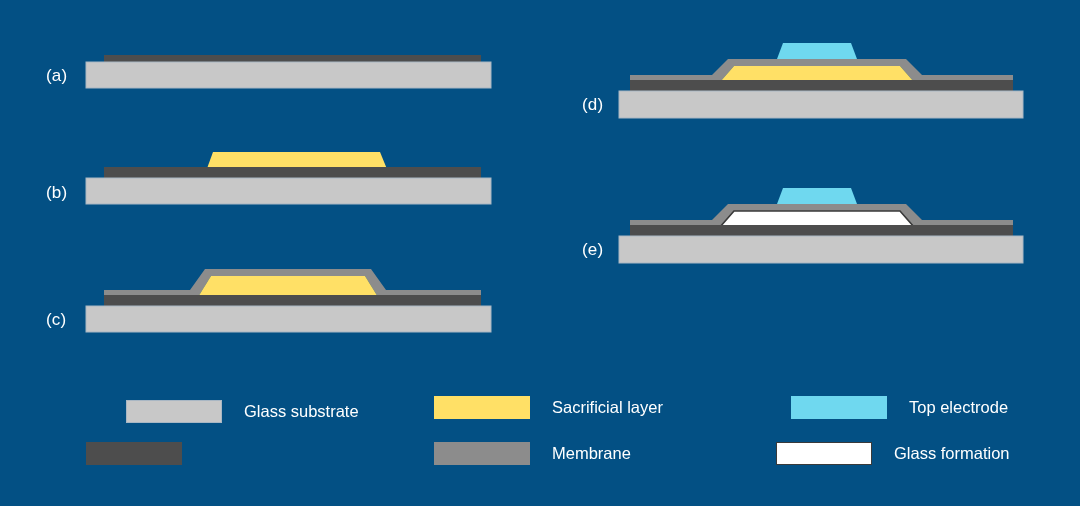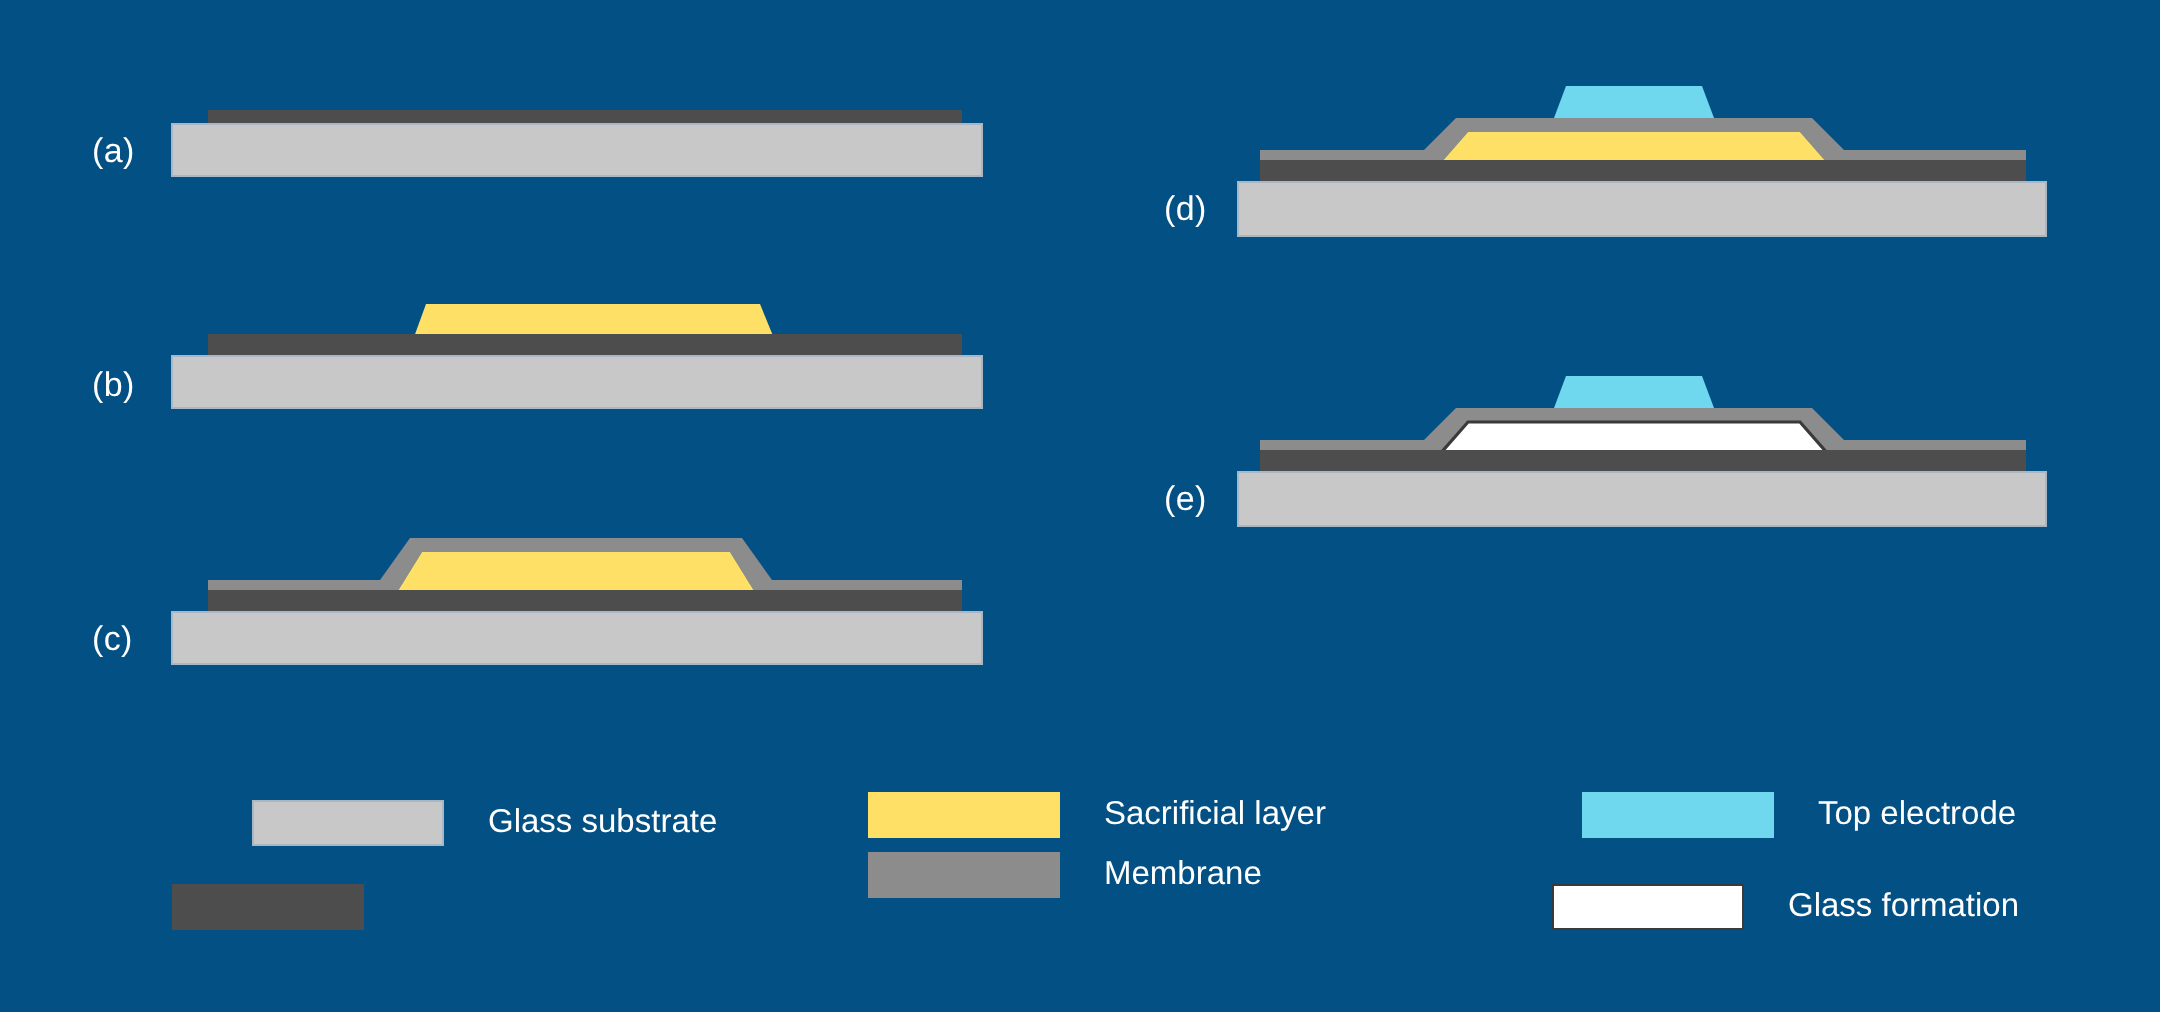--- a/index.html
+++ b/index.html
@@ -103,21 +103,21 @@
       <div class="legend-row" style="top:62px;left:0;">
         <span class="swatch" style="background:#4d4d4d;"></span>
       </div>
     </div>
 
     <div class="legend-col" style="left:434px;">
       <div class="legend-row" style="top:16px;left:0;">
         <span class="swatch" style="background:#ffe066;"></span>
         <span class="legend-text">Sacrificial layer</span>
       </div>
-      <div class="legend-row" style="top:46px;left:0;">
+      <div class="legend-row" style="top:62px;left:0;">
         <span class="swatch" style="background:#8c8c8c;"></span>
         <span class="legend-text">Membrane</span>
       </div>
     </div>
 
     <div class="legend-col" style="left:776px;">
       <div class="legend-row" style="top:16px;left:0;margin-left:15px;">
         <span class="swatch" style="background:#6fd8ef;"></span>
         <span class="legend-text">Top electrode</span>
       </div>

